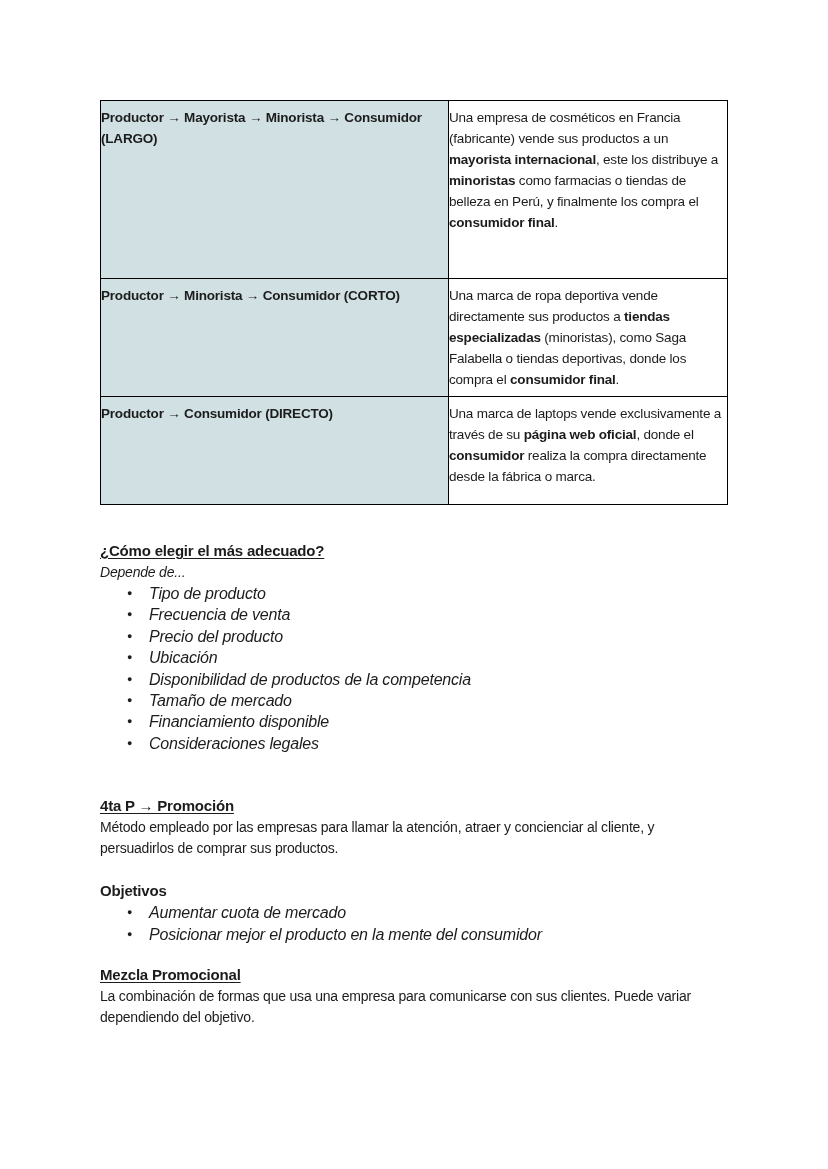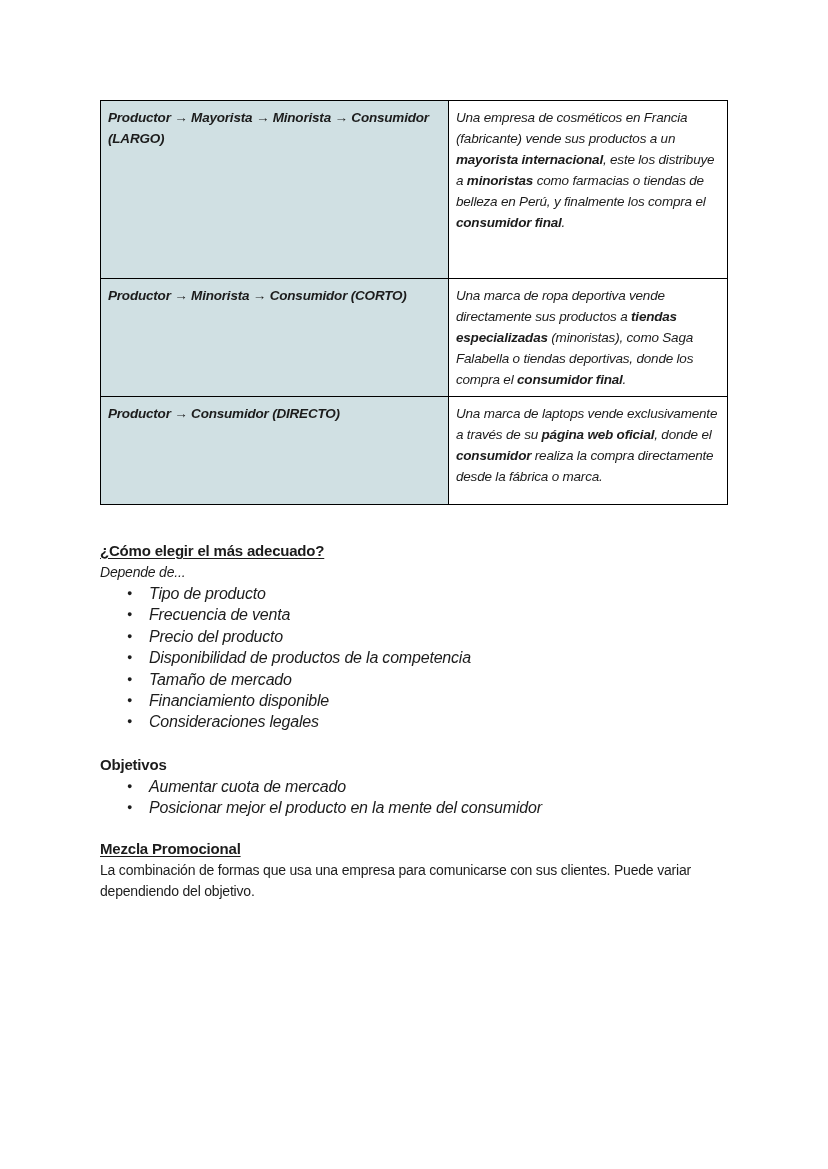--- a/index.html
+++ b/index.html
@@ -23,24 +23,23 @@
   }
   
   table.channels {
     width: 627px;
     border-collapse: collapse;
     table-layout: fixed;
   }
   table.channels td {
     border: 1px solid var(--border-color, #000);
     vertical-align: top;
-    padding: 6px 7px;
+    padding: 6px 0;
     font-size: 13.5px;
     line-height: 21px;
-    font-style: italic;
   }
   td.channel {
     width: 348px;
     background: var(--channel-bg, #d0e0e3);
     font-weight: bold;
   }
   td.example { width: 279px; }
   td.v-middle { vertical-align: middle; }
   tr.row-1 { height: 178px; }
   tr.row-2 { height: 104px; }
@@ -111,27 +110,32 @@
       </tbody>
     </table>
 
     <div class="section-choose">
       <div class="section-title">¿Cómo elegir el más adecuado?</div>
       <div class="intro-italic">Depende de...</div>
       <ul class="bullets">
           <li>Tipo de producto</li>
           <li>Frecuencia de venta</li>
           <li>Precio del producto</li>
+          <li>Ubicación</li>
           <li>Disponibilidad de productos de la competencia</li>
           <li>Tamaño de mercado</li>
           <li>Financiamiento disponible</li>
           <li>Consideraciones legales</li>
         </ul>
     </div>
 
+    <div class="section-promo">
+      <div class="section-title">4ta P → Promoción</div>
+      <p class="body-text">Método empleado por las empresas para llamar la atención, atraer y concienciar al cliente, y persuadirlos de comprar sus productos.</p>
+    </div>
 
     <div class="section-objectives">
       <div class="section-title no-underline">Objetivos</div>
       <ul class="bullets">
           <li>Aumentar cuota de mercado</li>
           <li>Posicionar mejor el producto en la mente del consumidor</li>
         </ul>
     </div>
 
     <div class="section-mix">

